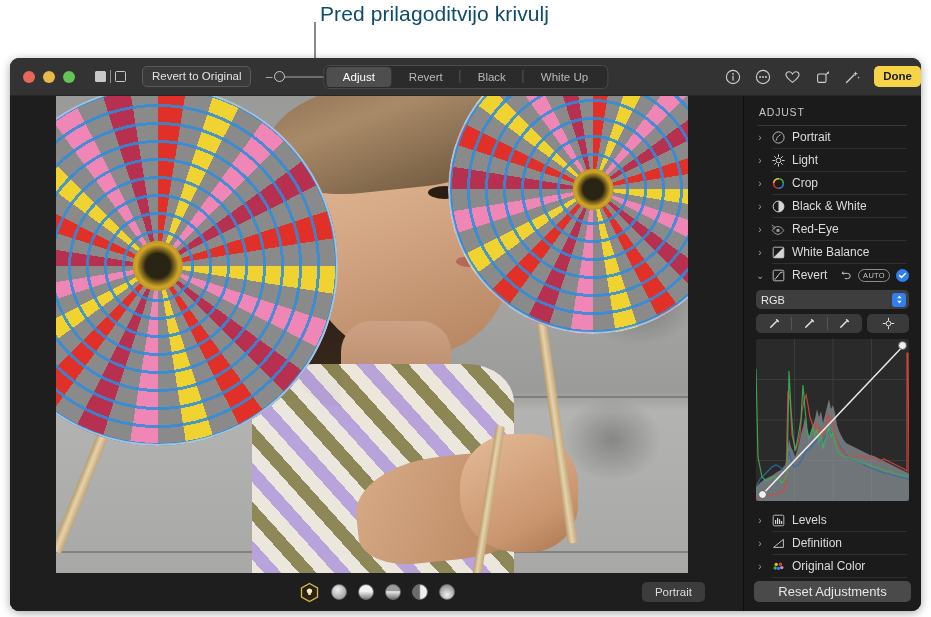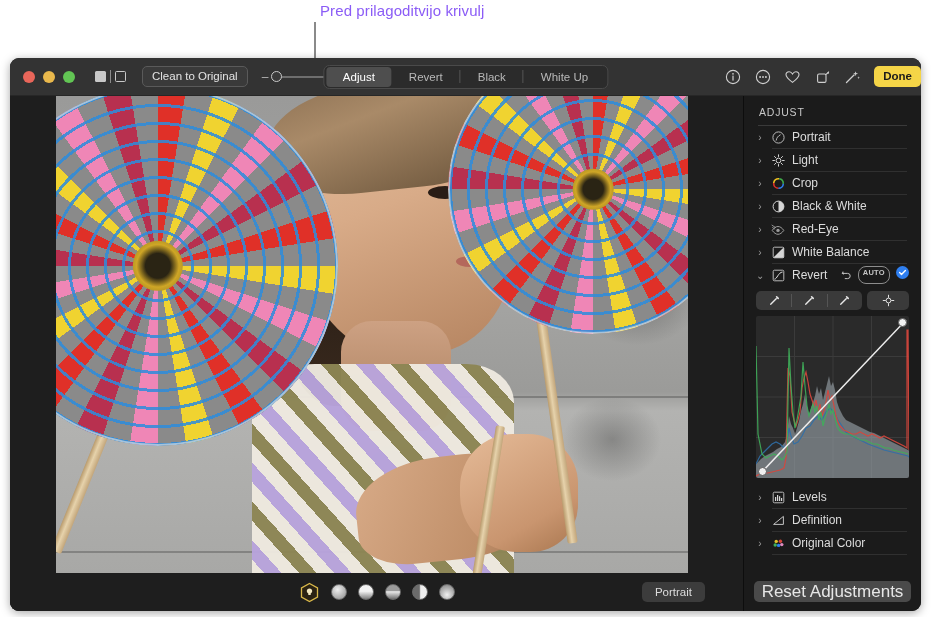--- a/index.html
+++ b/index.html
@@ -7,21 +7,21 @@
     width: 931px; height: 617px;
     background: #ffffff;
     font-family: "Liberation Sans", sans-serif;
     overflow: hidden;
   }
   .page { position: relative; width: 931px; height: 617px; background:#fff; }
 
   
   .callout-text {
     position: absolute; left: 320px; top: 2px;
-    font-size: 15px; color: #8b5cf6; white-space: nowrap;
+    font-size: 21px; color: #0c4a6e; white-space: nowrap;
     letter-spacing: .1px;
   }
   .callout-line {
     position: absolute; left: 314px; top: 22px;
     width: 2px; height: 100px; background: #8a8a8a;
   }
 
   
   .window {
     position: absolute; left: 10px; top: 58px;
@@ -199,21 +199,21 @@
   }
   .sb-title { color:#c9c9c9; font-size:10.5px; letter-spacing:.8px; padding:10px 5px 7px 5px; }
   .sb-rule { height:1px; background:#3a3a3a; margin:0 4px; }
 
   .row { display:flex; align-items:center; height:22px; padding:0 2px; gap:7px; }
   .chev { color:#9a9a9a; font-size:10px; width:8px; text-align:center; }
   .rowicon { width:14px; height:14px; display:flex; align-items:center; justify-content:center; }
   .rowlabel { color:#dcdcdc; font-size:12px; }
   .row-div { height:1px; background:#303030; margin:0 4px 0 18px; }
 
-  .curve-badges { margin-left:auto; display:flex; gap:6px;font-weight:bold; }
+  .curve-badges { margin-left:auto; display:flex; align-items:center; gap:6px; }
   .auto-badge { border:1px solid #8d8d8d; border-radius:8px; color:#c6c6c6;
                 font-size:7.5px; padding:1px 4px; letter-spacing:.3px; }
   .check { width:13px; height:13px; border-radius:50%; background:#2f7ff0;
            display:flex; align-items:center; justify-content:center; }
 
   .rgb-select {
     margin:4px 2px 0 2px; height:19px; background:#3e3e3e; border-radius:5px;
     display:flex; align-items:center; padding:0 5px; position:relative;
   }
   .rgb-select span { color:#e8e8e8; font-size:11px; }
@@ -230,21 +230,21 @@
                 display:flex; align-items:center; justify-content:center; }
 
   .curve-box { margin:6px 2px 0 2px; height:162px; background:#2a2a2a;
                border-radius:2px; position:relative; overflow:hidden; }
   .cp { position:absolute; width:9px; height:9px; border-radius:50%;
         background:#f0f0f0; border:1.5px solid #5a5a5a; }
 
   .reset-btn {
     position:absolute; left:10px; right:10px; bottom:9px;
     height:21px; background:#4a4a4a; border-radius:5px;
-    color:#e6e6e6; font-size:17px; text-align:center; line-height:21px;
+    color:#e6e6e6; font-size:13px; text-align:center; line-height:21px;
   }
 </style>
 </head>
 <body>
 
 <div class="page">
 
   <div class="callout-text">Pred prilagoditvijo krivulj</div>
   <div class="callout-line"></div>
 
@@ -257,21 +257,21 @@
         <div class="tl y"></div>
         <div class="tl g"></div>
       </div>
 
       <div class="split-icons">
         <div class="sq-filled"></div>
         <div class="sq-divider"></div>
         <div class="sq-outline"></div>
       </div>
 
-      <div class="revert-btn">Clean to Original</div>
+      <div class="revert-btn">Revert to Original</div>
 
       <div class="zoom-slider">
         <div class="zs-minus">–</div>
         <div class="zs-track">
           <div class="zs-knob"></div>
         </div>
         <div class="zs-plus">+</div>
       </div>
 
       <div class="seg-group">
@@ -478,20 +478,29 @@
             </span>
             <span class="auto-badge">AUTO</span>
             <span class="check">
               <svg width="9" height="9" viewBox="0 0 9 9">
                   <path d="M1.6 4.6l1.9 1.9 3.9-4" fill="none" stroke="#fff" stroke-width="1.4" stroke-linecap="round" stroke-linejoin="round"></path>
                 </svg>
             </span>
           </span>
         </div>
 
+        <div class="rgb-select">
+          <span>RGB</span>
+          <span class="rgb-stepper">
+            <svg width="9" height="11" viewBox="0 0 9 11">
+                <path d="M4.5 1.6l2.3 2.6H2.2z" fill="#fff"></path>
+                <path d="M4.5 9.4L2.2 6.8h4.6z" fill="#fff"></path>
+              </svg>
+          </span>
+        </div>
 
         <div class="tool-row">
           <div class="dropper-group">
             <div class="dropper">
               <svg width="12" height="12" viewBox="0 0 12 12">
                   <path d="M2 10l1.2-.3 6-6-1-1-6 6z" fill="#e8e8e8"></path>
                   <path d="M8.6 1.8l1.6 1.6" stroke="#e8e8e8" stroke-width="1.6" stroke-linecap="round"></path>
                 </svg>
             </div>
             <div class="dropper">

